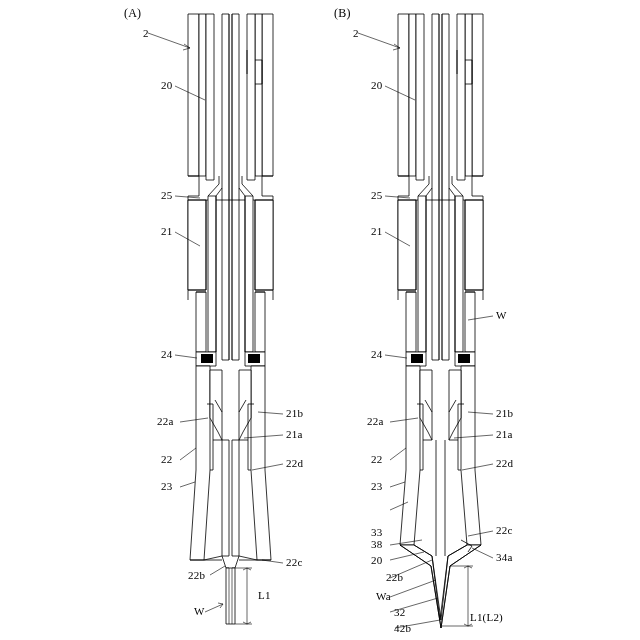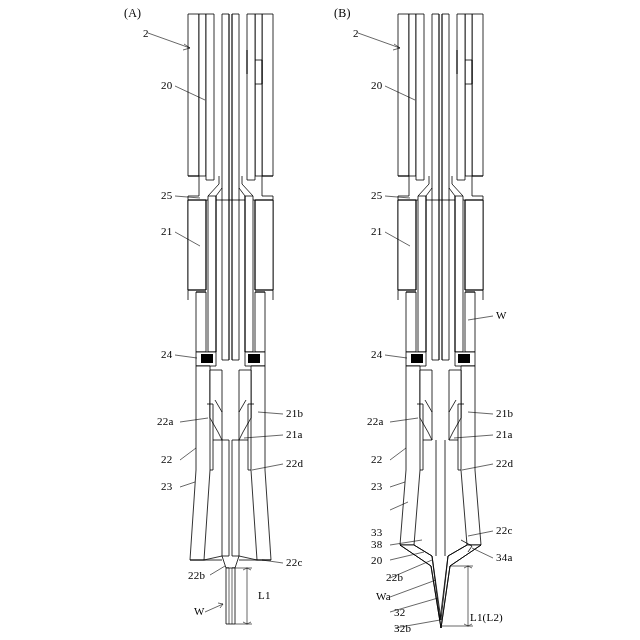--- a/index.html
+++ b/index.html
@@ -287,21 +287,21 @@
   <div class="lbl" style="left:371px;top:349px;">24</div>
   <div class="lbl" style="left:367px;top:416px;">22a</div>
   <div class="lbl" style="left:371px;top:454px;">22</div>
   <div class="lbl" style="left:371px;top:481px;">23</div>
   <div class="lbl" style="left:371px;top:527px;">33</div>
   <div class="lbl" style="left:371px;top:539px;">38</div>
   <div class="lbl" style="left:371px;top:555px;">20</div>
   <div class="lbl" style="left:386px;top:572px;">22b</div>
   <div class="lbl" style="left:376px;top:591px;">Wa</div>
   <div class="lbl" style="left:394px;top:607px;">32</div>
-  <div class="lbl" style="left:394px;top:623px;">32b</div>
+  <div class="lbl" style="left:394px;top:623px;">42b</div>
   <div class="lbl" style="left:496px;top:408px;">21b</div>
   <div class="lbl" style="left:496px;top:429px;">21a</div>
   <div class="lbl" style="left:496px;top:458px;">22d</div>
   <div class="lbl" style="left:496px;top:525px;">22c</div>
   <div class="lbl" style="left:496px;top:552px;">34a</div>
   <div class="lbl" style="left:470px;top:612px;">L1(L2)</div>
 
 </div>
 
 </body></html>

